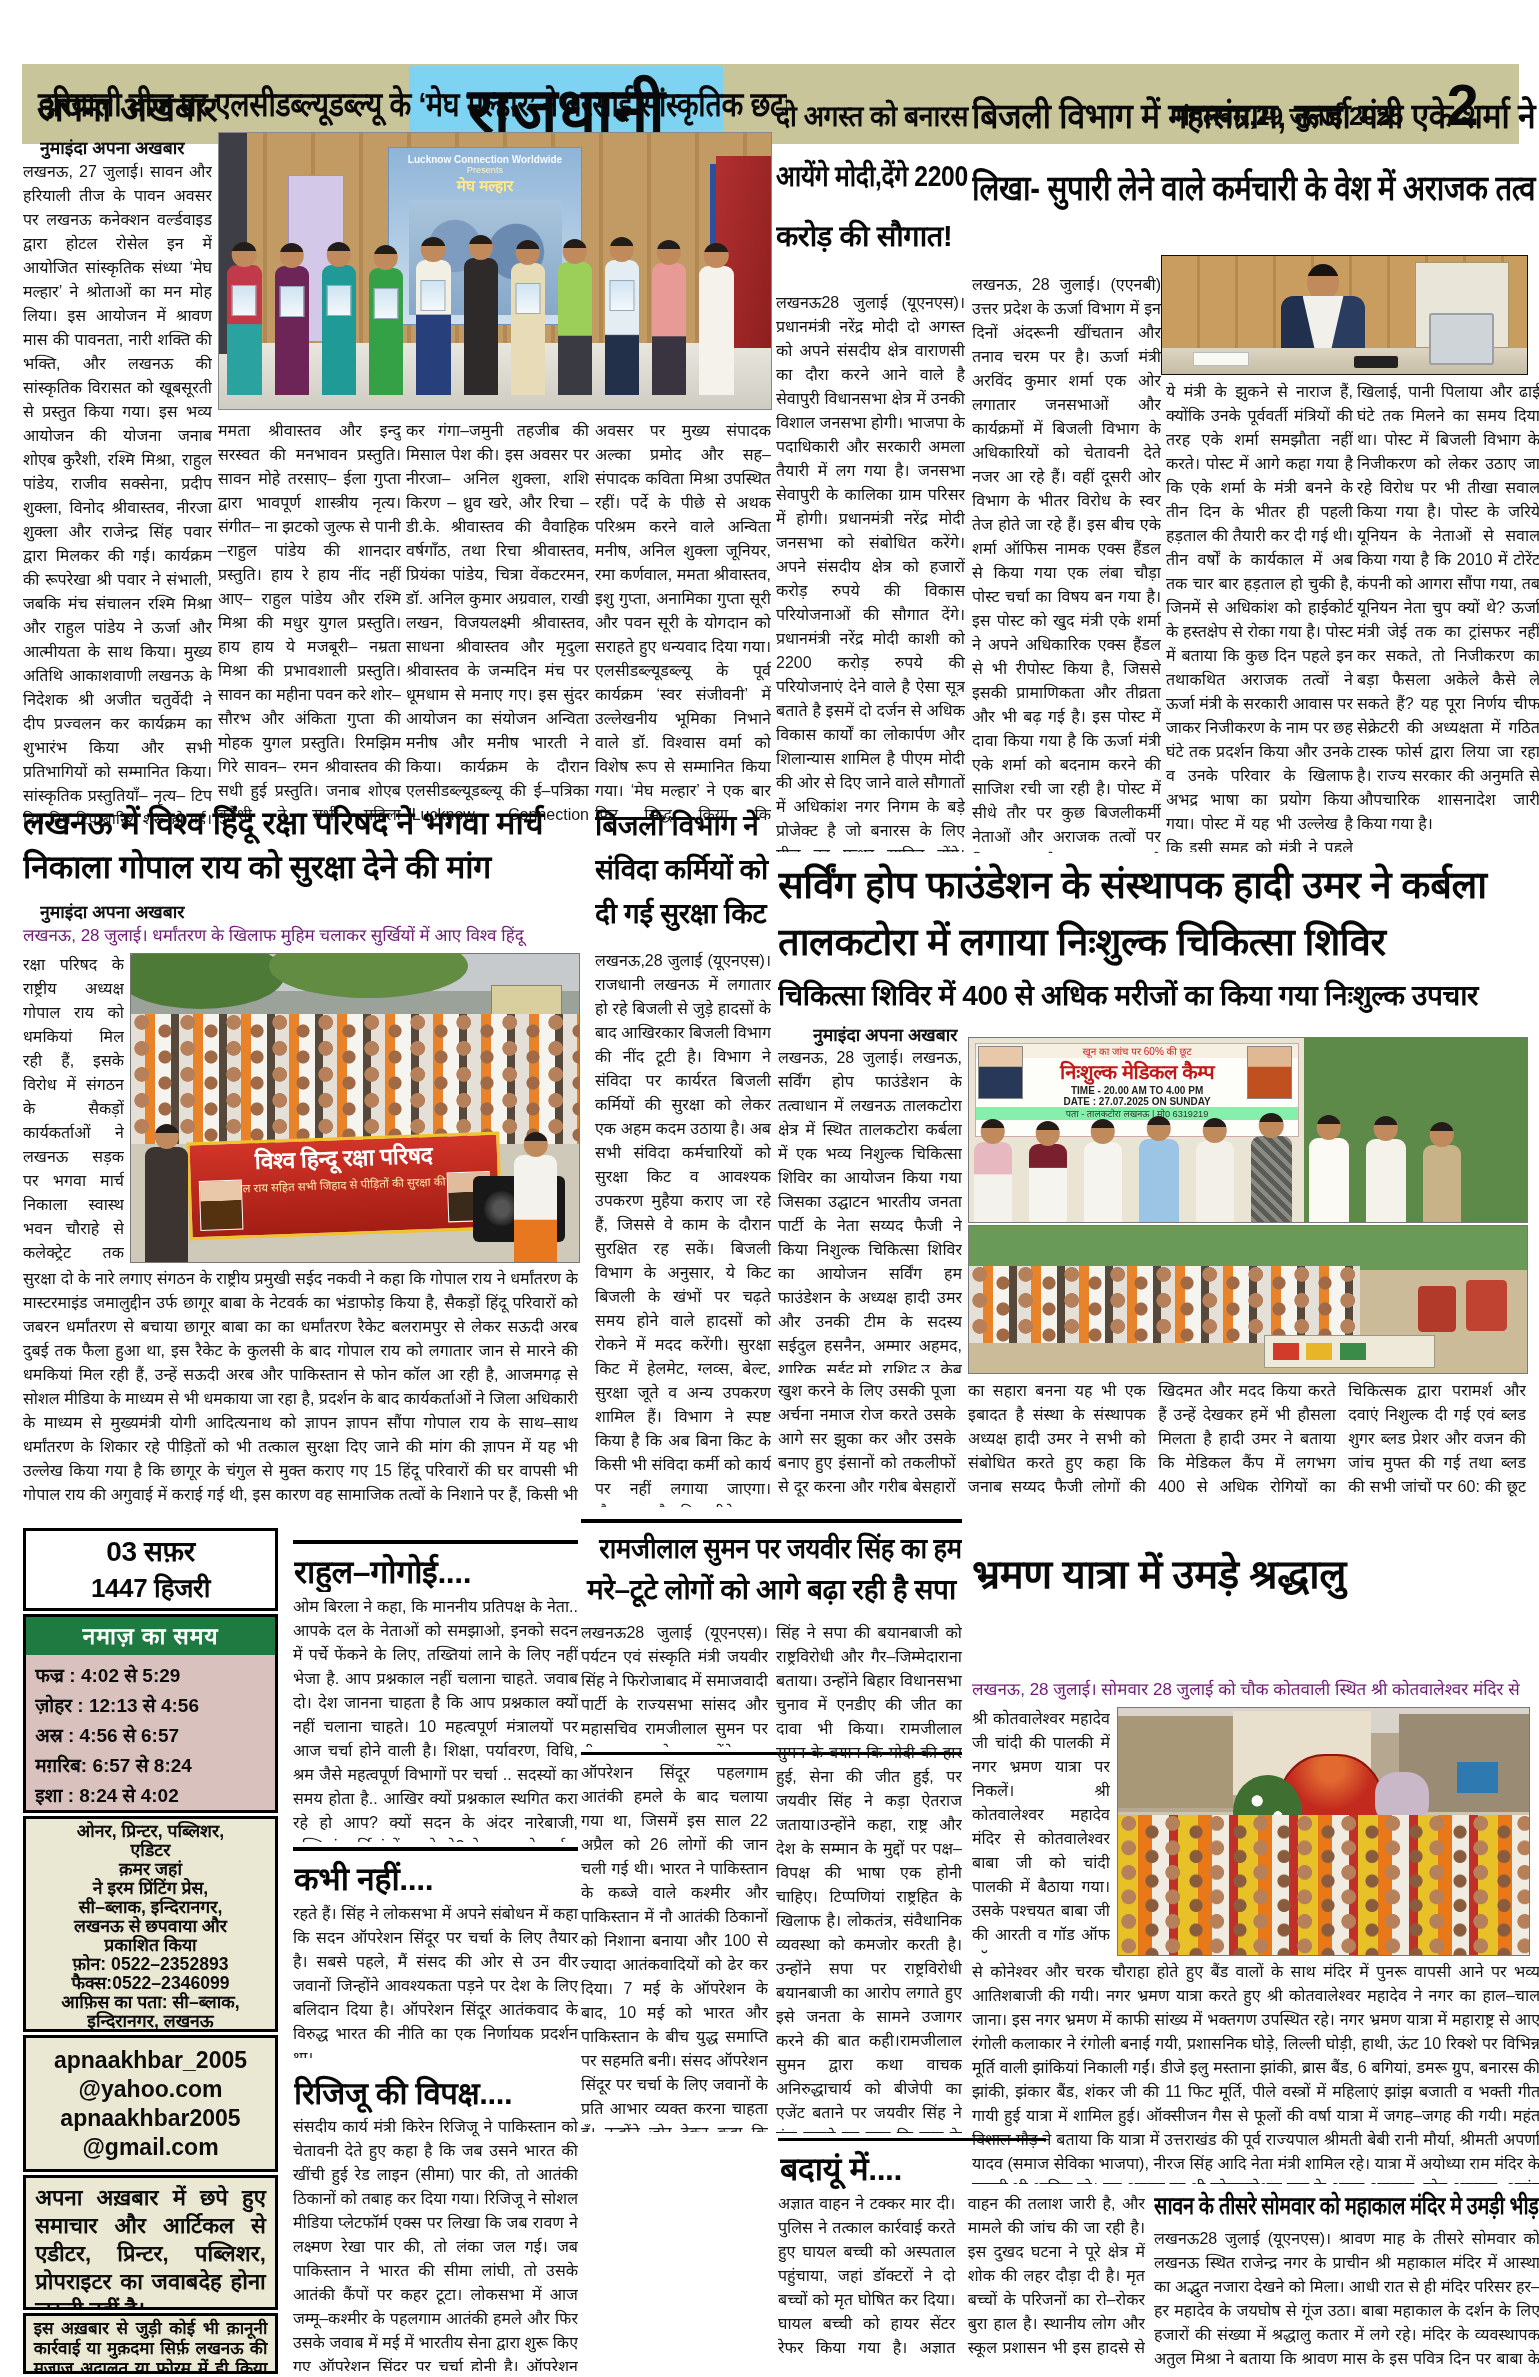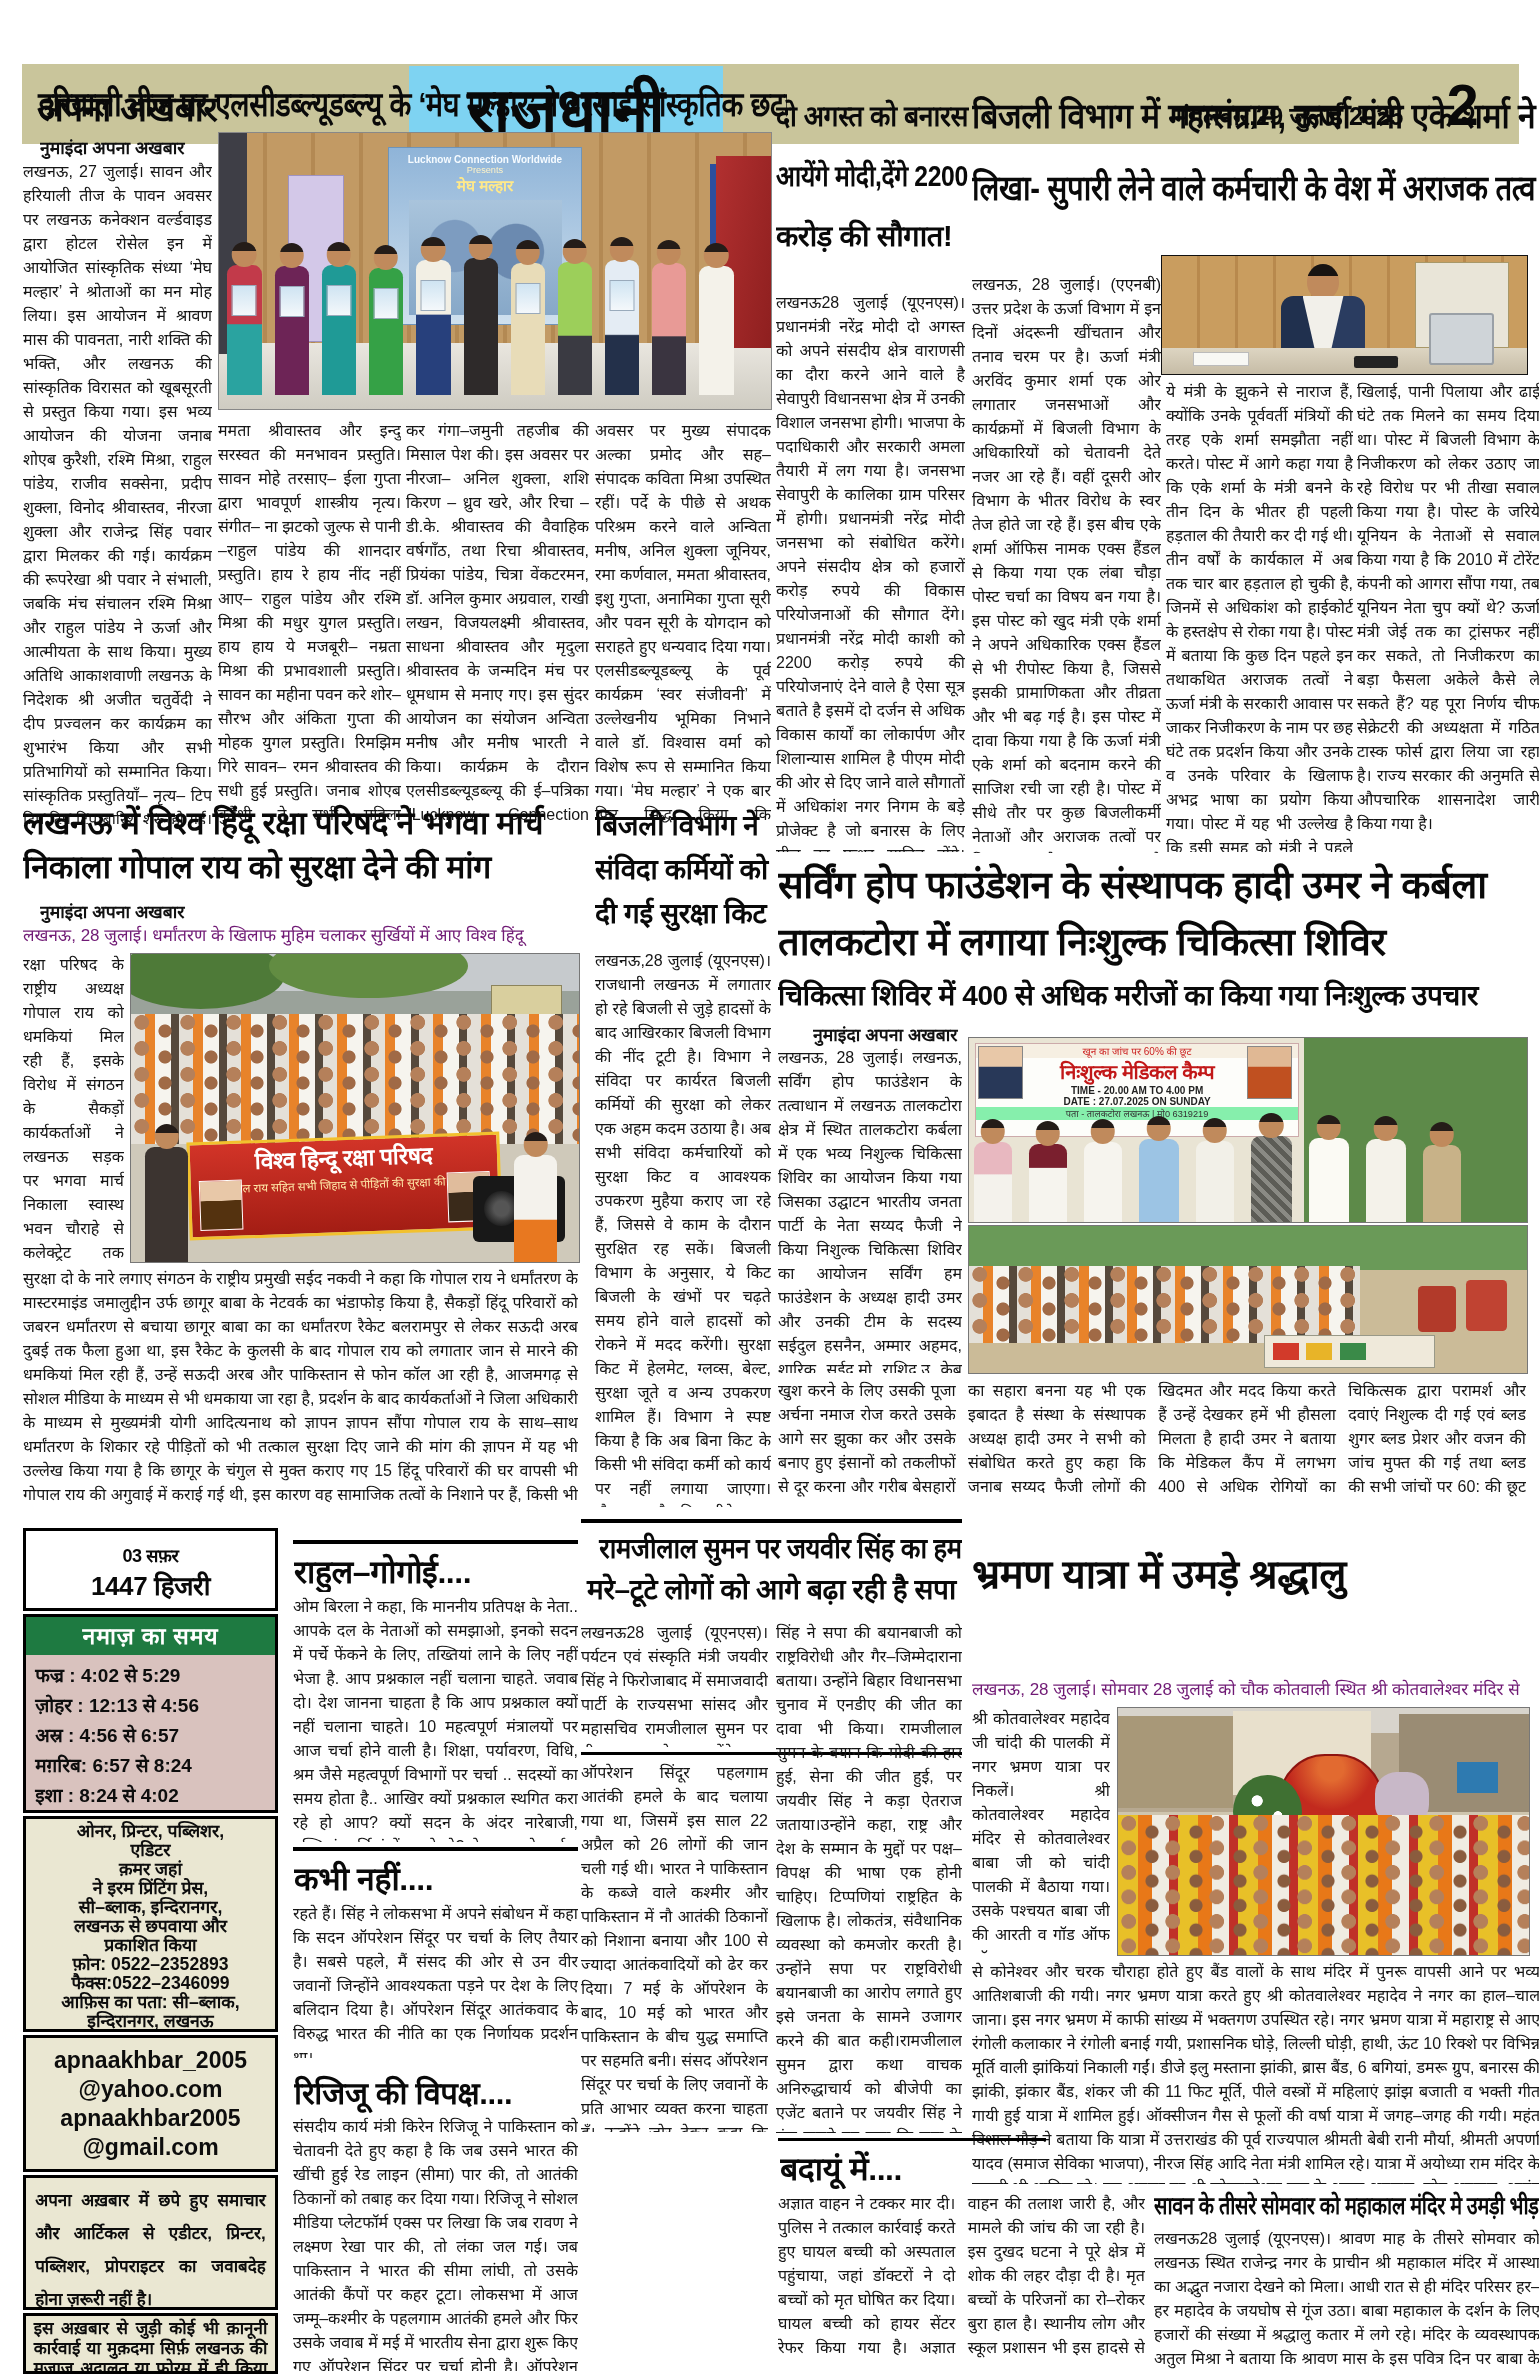--- a/index.html
+++ b/index.html
@@ -250,21 +250,21 @@
 <div class="abs rule" style="left:778px;top:2138px;width:268px;height:3.1px;"></div>
 <div class="abs hl" style="left:780px;top:2146px;width:261px;font-size:32px;">बदायूं में....</div>
 <div class="abs bodytxt cols2" style="left:778px;top:2192px;width:367px;height:179px;">अज्ञात वाहन ने टक्कर मार दी। पुलिस ने तत्काल कार्रवाई करते हुए घायल बच्ची को अस्पताल पहुंचाया, जहां डॉक्टरों ने दो बच्चों को मृत घोषित कर दिया। घायल बच्ची को हायर सेंटर रेफर किया गया है। अज्ञात वाहन की तलाश जारी है, और मामले की जांच की जा रही है। इस दुखद घटना ने पूरे क्षेत्र में शोक की लहर दौड़ा दी है। मृत बच्चों के परिजनों का रो–रोकर बुरा हाल है। स्थानीय लोग और स्कूल प्रशासन भी इस हादसे से स्तब्ध है। पुलिस अज्ञात वाहन चालक की तलाश में जुटी है और इस मामले में कड़ी कार्रवाई का भरोसा दिलाया है।</div>
 
 <div class="abs" style="left:1154px;top:2190px;width:386px;height:34px;text-decoration:underline;">
   <span class="hl fit" style="font-size: 24.5px; line-height: 32px; transform-origin: 0px 50%; transform: scaleX(0.809984);">सावन के तीसरे सोमवार को महाकाल मंदिर मे उमड़ी भीड़</span>
 </div>
 <div class="abs bodytxt" style="left:1154px;top:2227px;width:386px;height:144px;">लखनऊ28 जुलाई (यूएनएस)। श्रावण माह के तीसरे सोमवार को लखनऊ स्थित राजेन्द्र नगर के प्राचीन श्री महाकाल मंदिर में आस्था का अद्भुत नजारा देखने को मिला। आधी रात से ही मंदिर परिसर हर–हर महादेव के जयघोष से गूंज उठा। बाबा महाकाल के दर्शन के लिए हजारों की संख्या में श्रद्धालु कतार में लगे रहे। मंदिर के व्यवस्थापक अतुल मिश्रा ने बताया कि श्रावण मास के इस पवित्र दिन पर बाबा के गर्भगृह के पट रात्रि 12 बजे खोले गए। इसके तुरंत बाद 1230 बजे से 2 बजे तक पहला रुद्राभिषेक हुआ। फिर 2 बजे से 4 बजे तक दूसरा रुद्राभिषेक विधिपूर्वक संपन्न हुआ। सुबह 4 बजे बाबा महाकाल की भस्म आरती का आयोजन हुआ।</div>
 
 <div class="abs sbox ctr" style="left:23px;top:1528px;width:255px;height:83px;background:#fff;">
-  <div class="hl" style="font-size:18px;margin-top:12px;">03 सफ़र</div>
+  <div class="hl" style="font-size:28px;margin-top:0;">03 सफ़र</div>
   <div class="hl" style="font-size:26px;">1447 हिजरी</div>
 </div>
 <div class="abs sbox" style="left:23px;top:1614px;width:255px;height:199px;background:#d9c2be;">
   <div class="ctr" style="background:#1e7a41;height:38px;">
     <span class="hl" style="color:#fff;font-size:23px;line-height:38px;letter-spacing:0.8px;">नमाज़ का समय</span>
   </div>
   <div style="padding:6.1px 9.2px;">
     <div><span class="fit" style="font-size:19px;font-weight:bold;line-height:30px;">फज्र    :  4:02   से   5:29</span></div>
     <div><span class="fit" style="font-size:19px;font-weight:bold;line-height:30px;">ज़ोहर  :  12:13  से   4:56</span></div>
     <div><span class="fit" style="font-size:19px;font-weight:bold;line-height:30px;">अस्र    :  4:56   से   6:57</span></div>
@@ -285,18 +285,18 @@
   <div style="font-weight:bold;font-size:17.6px;line-height:19px;">आफ़िस का पता: सी–ब्लाक,</div>
   <div style="font-weight:bold;font-size:17.6px;line-height:19px;">इन्दिरानगर, लखनऊ</div>
 </div>
 <div class="abs sbox ctr" style="left:23px;top:2035px;width:255px;height:137px;background:#eae7d2;padding-top:7.7px;">
   <div style="font-weight:bold;font-size:23px;line-height:29px;">apnaakhbar_2005</div>
   <div style="font-weight:bold;font-size:23px;line-height:29px;">@yahoo.com</div>
   <div style="font-weight:bold;font-size:23px;line-height:29px;">apnaakhbar2005</div>
   <div style="font-weight:bold;font-size:23px;line-height:29px;">@gmail.com</div>
 </div>
 <div class="abs sbox" style="left:23px;top:2175px;width:255px;height:135px;background:#eae7d2;">
-  <div style="font-weight:bold;font-size:17px;line-height:33px;padding:6.1px 9.2px;text-align:justify;">अपना अख़बार में छपे हुए समाचार और आर्टिकल से एडीटर, प्रिन्टर, पब्लिशर, प्रोपराइटर का जवाबदेह होना ज़रूरी नहीं है।</div>
+  <div style="font-weight:bold;font-size:22px;line-height:28px;padding:6.1px 9.2px;text-align:justify;">अपना अख़बार में छपे हुए समाचार और आर्टिकल से एडीटर, प्रिन्टर, पब्लिशर, प्रोपराइटर का जवाबदेह होना ज़रूरी नहीं है।</div>
 </div>
 <div class="abs sbox" style="left:23px;top:2313px;width:255px;height:61px;background:#eae7d2;">
   <div style="font-weight:bold;font-size:17px;line-height:20px;padding:3.1px 7.7px;text-align:justify;">इस अख़बार से जुड़ी कोई भी क़ानूनी कार्रवाई या मुक़दमा सिर्फ़ लखनऊ की मजाज़ अदालत या फ़ोरम में ही किया जा सकता है।</div>
 </div>
 
 
 </body></html>

